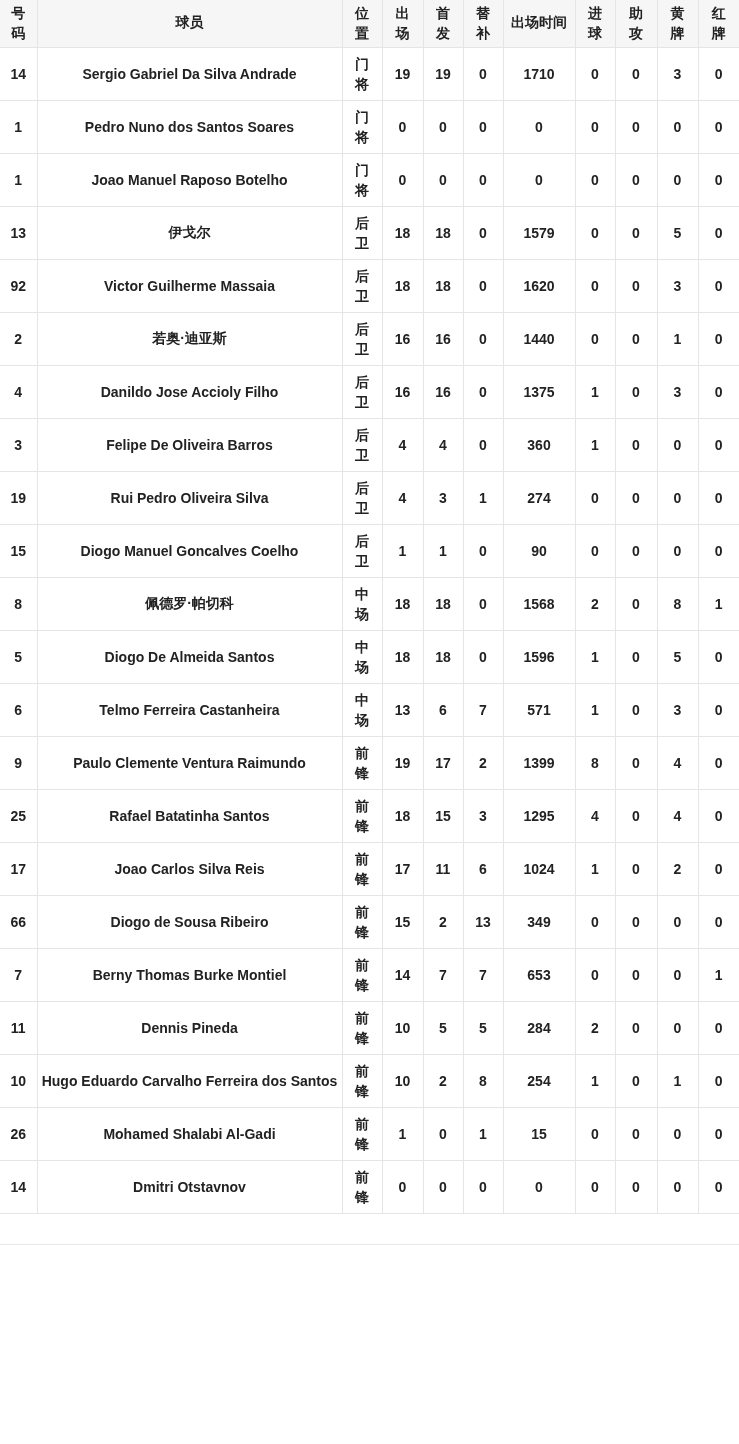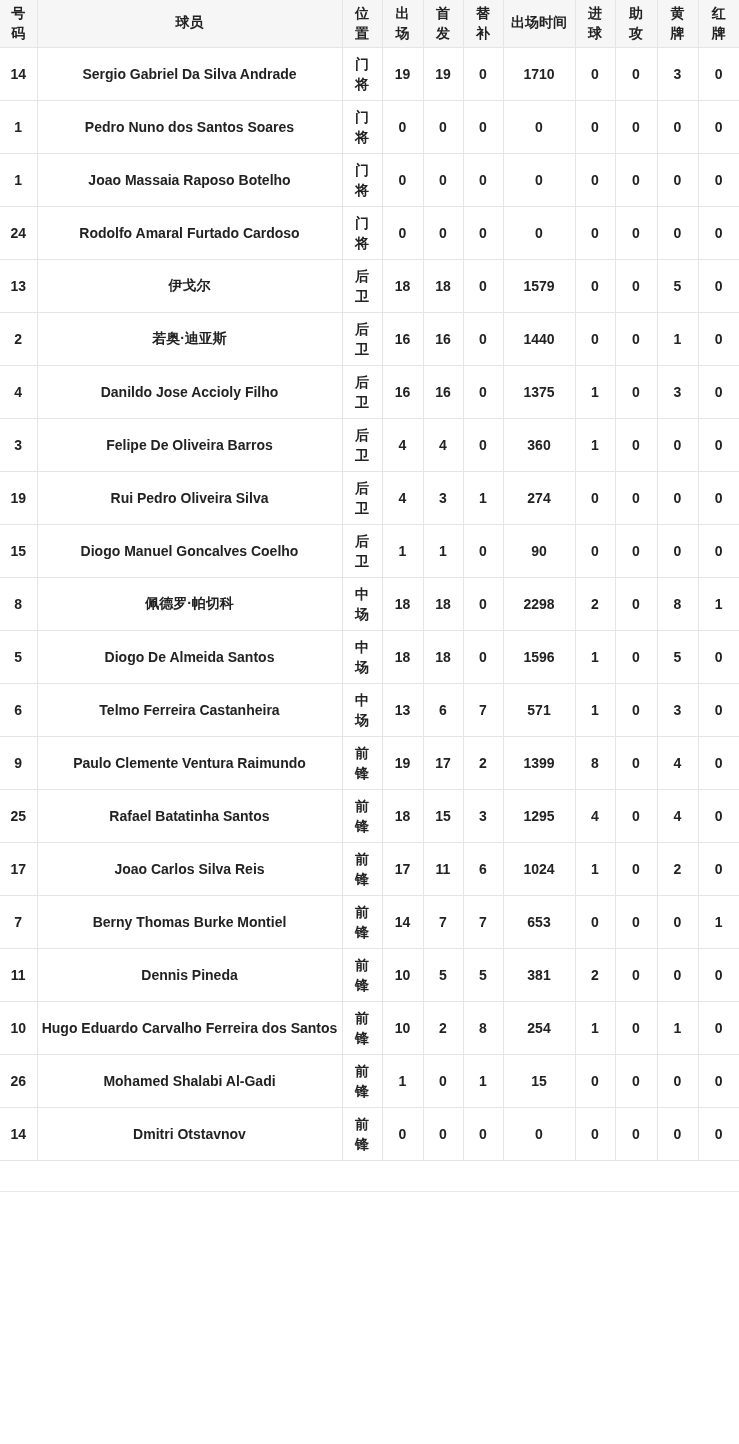--- a/index.html
+++ b/index.html
@@ -116,34 +116,21 @@
           <td>0</td>
           <td>0</td>
           <td>0</td>
           <td>0</td>
           <td>0</td>
           <td>0</td>
           <td>0</td>
         </tr>
         <tr>
           <td>1</td>
-          <td>Joao Massaia Raposo Botelho</td>
-          <td><span class="stack">门将</span></td>
-          <td>0</td>
-          <td>0</td>
-          <td>0</td>
-          <td>0</td>
-          <td>0</td>
-          <td>0</td>
-          <td>0</td>
-          <td>0</td>
-        </tr>
-        <tr>
-          <td>24</td>
-          <td>Rodolfo Amaral Furtado Cardoso</td>
+          <td>Joao Manuel Raposo Botelho</td>
           <td><span class="stack">门将</span></td>
           <td>0</td>
           <td>0</td>
           <td>0</td>
           <td>0</td>
           <td>0</td>
           <td>0</td>
           <td>0</td>
           <td>0</td>
         </tr>
@@ -151,20 +138,33 @@
           <td>13</td>
           <td>伊戈尔</td>
           <td><span class="stack">后卫</span></td>
           <td>18</td>
           <td>18</td>
           <td>0</td>
           <td>1579</td>
           <td>0</td>
           <td>0</td>
           <td>5</td>
+          <td>0</td>
+        </tr>
+        <tr>
+          <td>92</td>
+          <td>Victor Guilherme Massaia</td>
+          <td><span class="stack">后卫</span></td>
+          <td>18</td>
+          <td>18</td>
+          <td>0</td>
+          <td>1620</td>
+          <td>0</td>
+          <td>0</td>
+          <td>3</td>
           <td>0</td>
         </tr>
         <tr>
           <td>2</td>
           <td>若奥·迪亚斯</td>
           <td><span class="stack">后卫</span></td>
           <td>16</td>
           <td>16</td>
           <td>0</td>
           <td>1440</td>
@@ -225,21 +225,21 @@
           <td>0</td>
           <td>0</td>
         </tr>
         <tr>
           <td>8</td>
           <td>佩德罗·帕切科</td>
           <td><span class="stack">中场</span></td>
           <td>18</td>
           <td>18</td>
           <td>0</td>
-          <td>2298</td>
+          <td>1568</td>
           <td>2</td>
           <td>0</td>
           <td>8</td>
           <td>1</td>
         </tr>
         <tr>
           <td>5</td>
           <td>Diogo De Almeida Santos</td>
           <td><span class="stack">中场</span></td>
           <td>18</td>
@@ -297,40 +297,53 @@
           <td>17</td>
           <td>11</td>
           <td>6</td>
           <td>1024</td>
           <td>1</td>
           <td>0</td>
           <td>2</td>
           <td>0</td>
         </tr>
         <tr>
+          <td>66</td>
+          <td>Diogo de Sousa Ribeiro</td>
+          <td><span class="stack">前锋</span></td>
+          <td>15</td>
+          <td>2</td>
+          <td>13</td>
+          <td>349</td>
+          <td>0</td>
+          <td>0</td>
+          <td>0</td>
+          <td>0</td>
+        </tr>
+        <tr>
           <td>7</td>
           <td>Berny Thomas Burke Montiel</td>
           <td><span class="stack">前锋</span></td>
           <td>14</td>
           <td>7</td>
           <td>7</td>
           <td>653</td>
           <td>0</td>
           <td>0</td>
           <td>0</td>
           <td>1</td>
         </tr>
         <tr>
           <td>11</td>
           <td>Dennis Pineda</td>
           <td><span class="stack">前锋</span></td>
           <td>10</td>
           <td>5</td>
           <td>5</td>
-          <td>381</td>
+          <td>284</td>
           <td>2</td>
           <td>0</td>
           <td>0</td>
           <td>0</td>
         </tr>
         <tr>
           <td>10</td>
           <td>Hugo Eduardo Carvalho Ferreira dos Santos</td>
           <td><span class="stack">前锋</span></td>
           <td>10</td>

